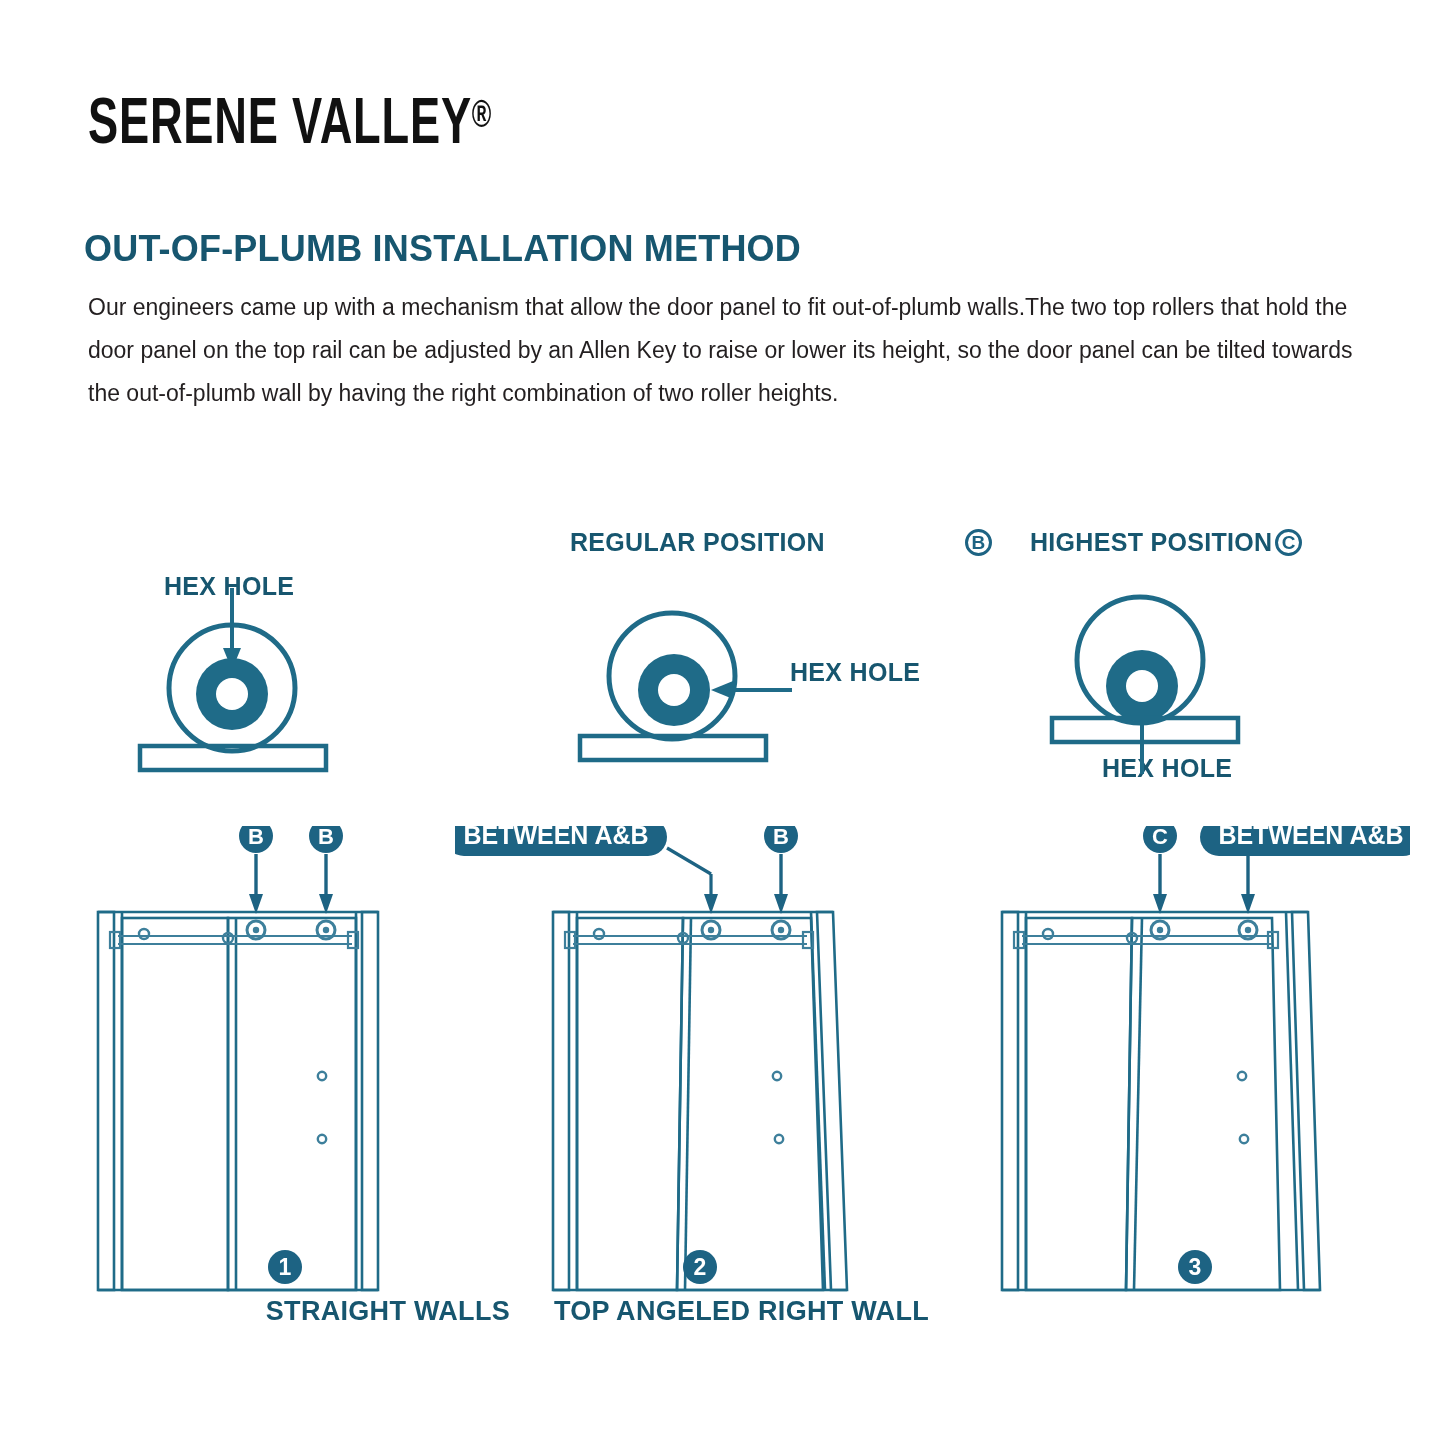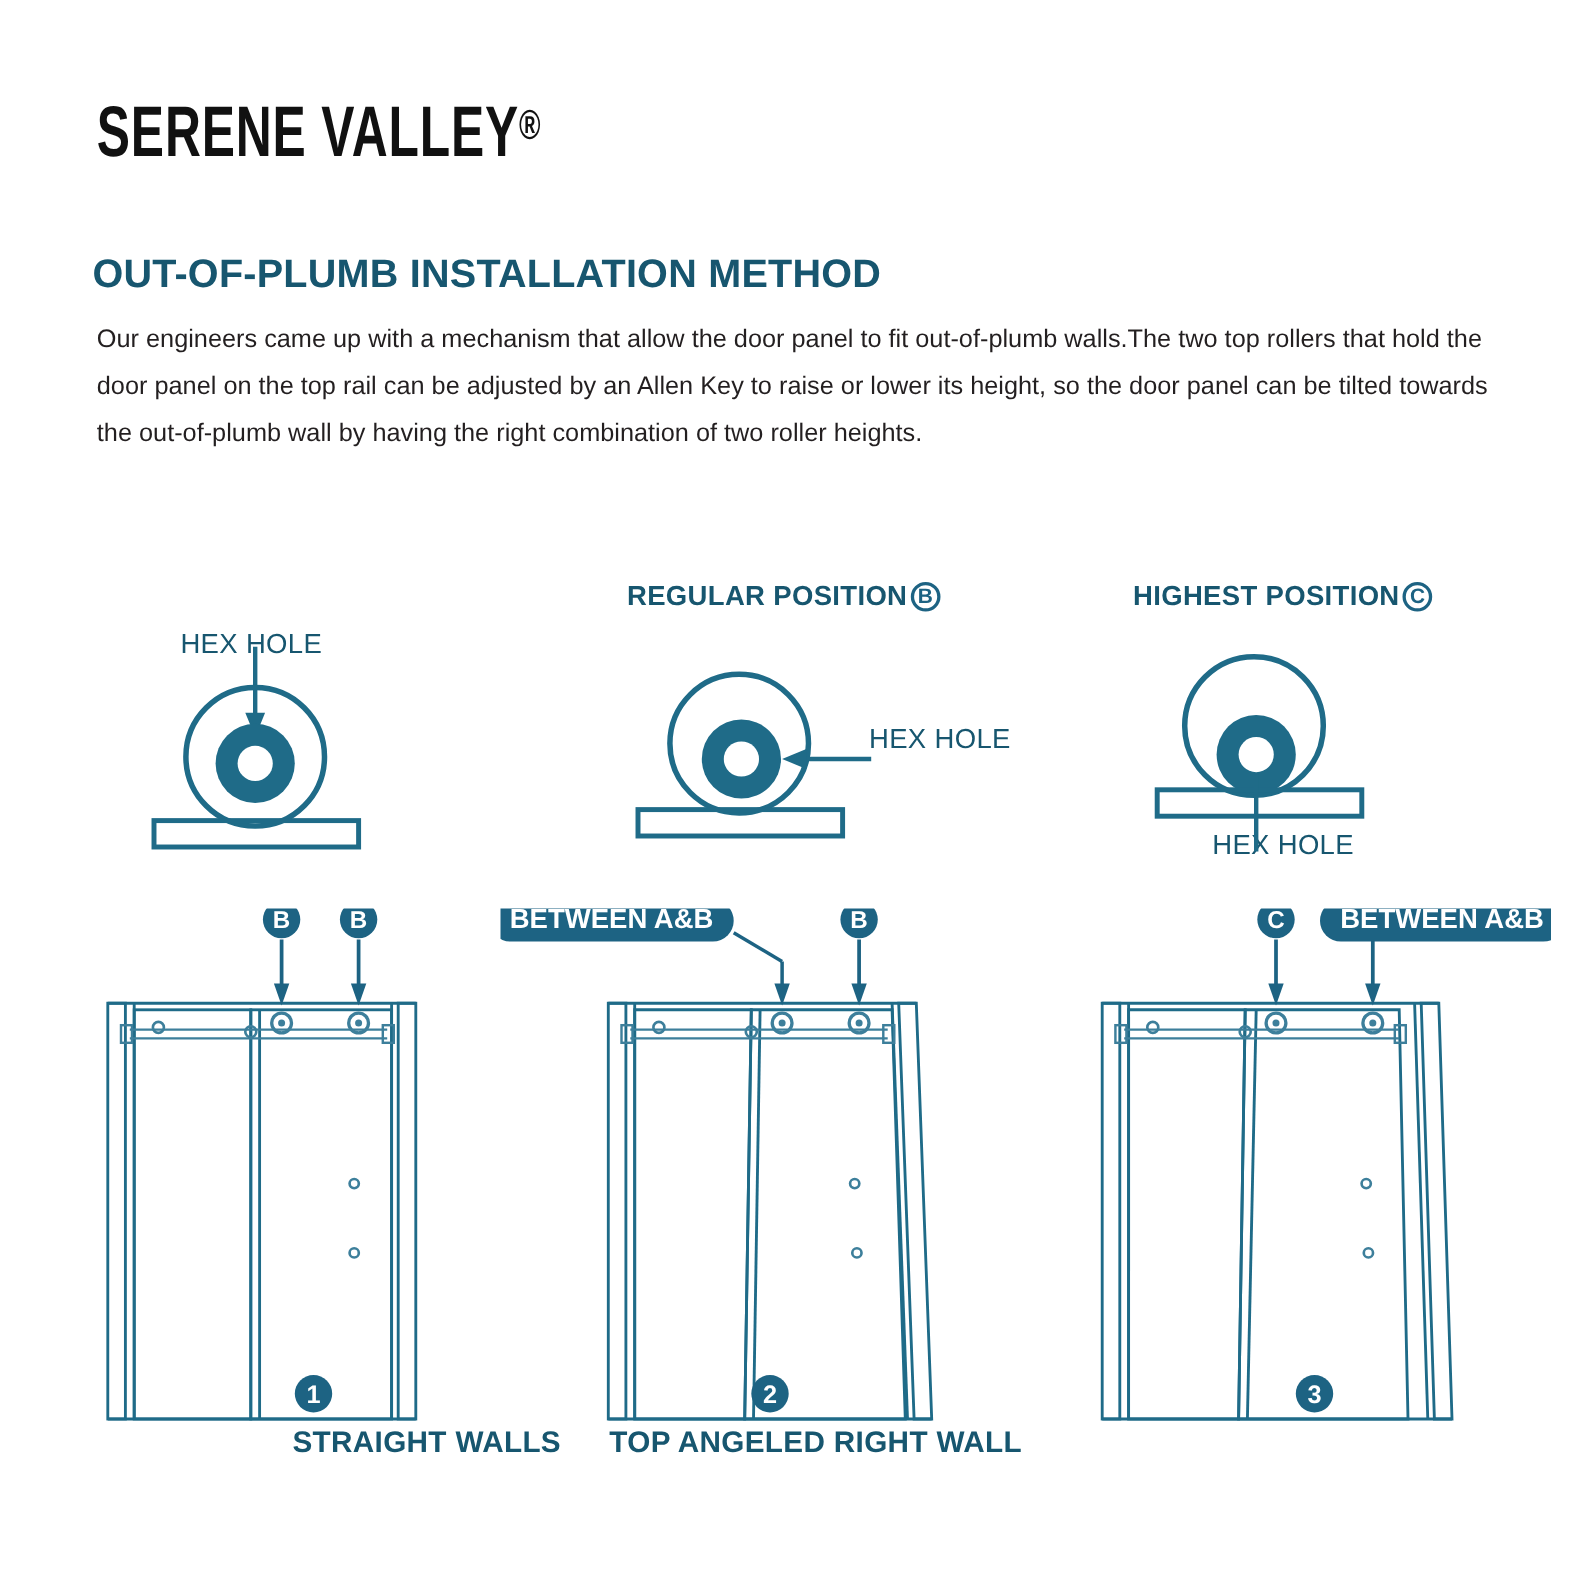--- a/index.html
+++ b/index.html
@@ -77,42 +77,42 @@
     font-size: 25px;
     font-weight: 700;
     color: #17566f;
     letter-spacing: 0.3px;
     white-space: nowrap;
     display: flex;
     align-items: center;
     gap: 1px;
   }
   #pos-a .pos-title { padding-left: 18px; }
-  #pos-b .pos-title { padding-left: 18px; }
+  #pos-b .pos-title { padding-left: 18px; justify-content: space-between; }
   #pos-c .pos-title { padding-left: 20px; }
 
   .inline-badge {
     display: inline-block;
     width: 27px;
     height: 27px;
     border-radius: 50%;
     border: 3.5px solid #1d6383;
     color: #1d6383;
     font-size: 19px;
     font-weight: 700;
     line-height: 21px;
     text-align: center;
     box-sizing: border-box;
     margin-left: 2px;
   }
 
   .hex-label {
     position: absolute;
     font-size: 25px;
-    font-weight: 400;
+    font-weight: 700;
     color: #17566f;
     letter-spacing: 0.3px;
     white-space: nowrap;
   }
   #pos-a .hex-label { left: 72px; top: 44px; }
   #pos-b .hex-label { left: 238px; top: 130px; }
   #pos-c .hex-label { left: 92px; top: 226px; }
 
   .pos-svg {
     position: absolute;

